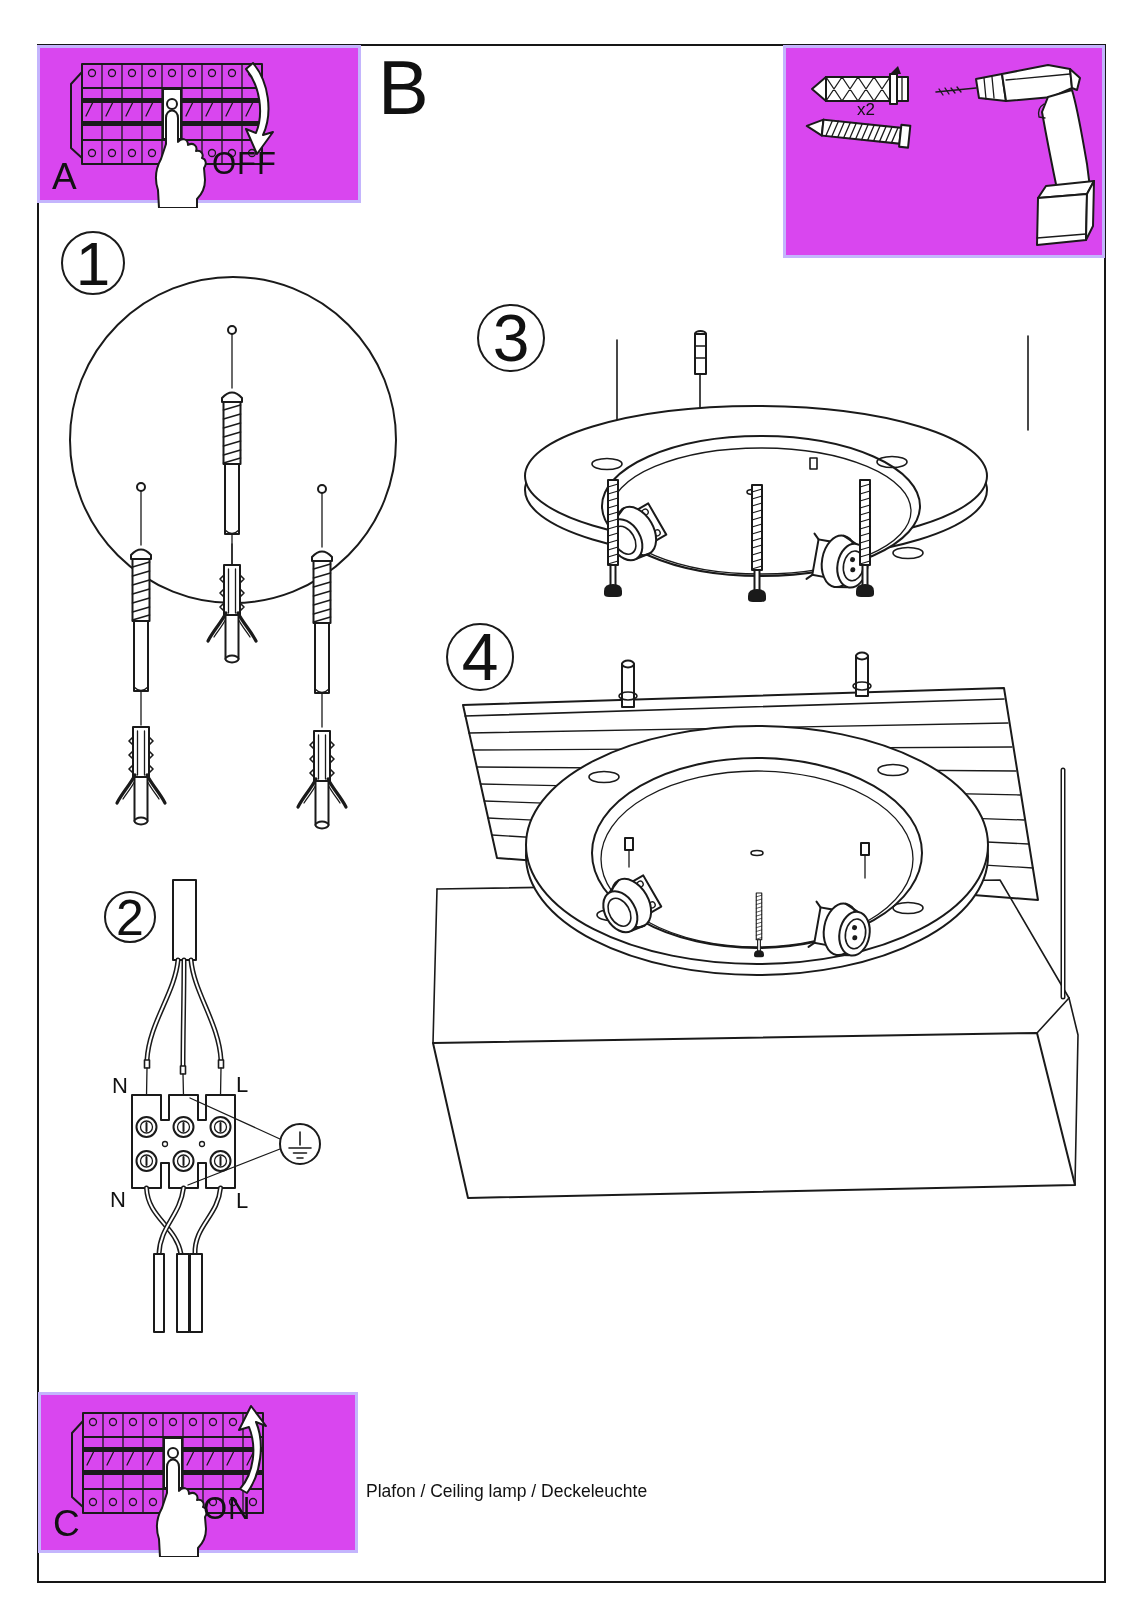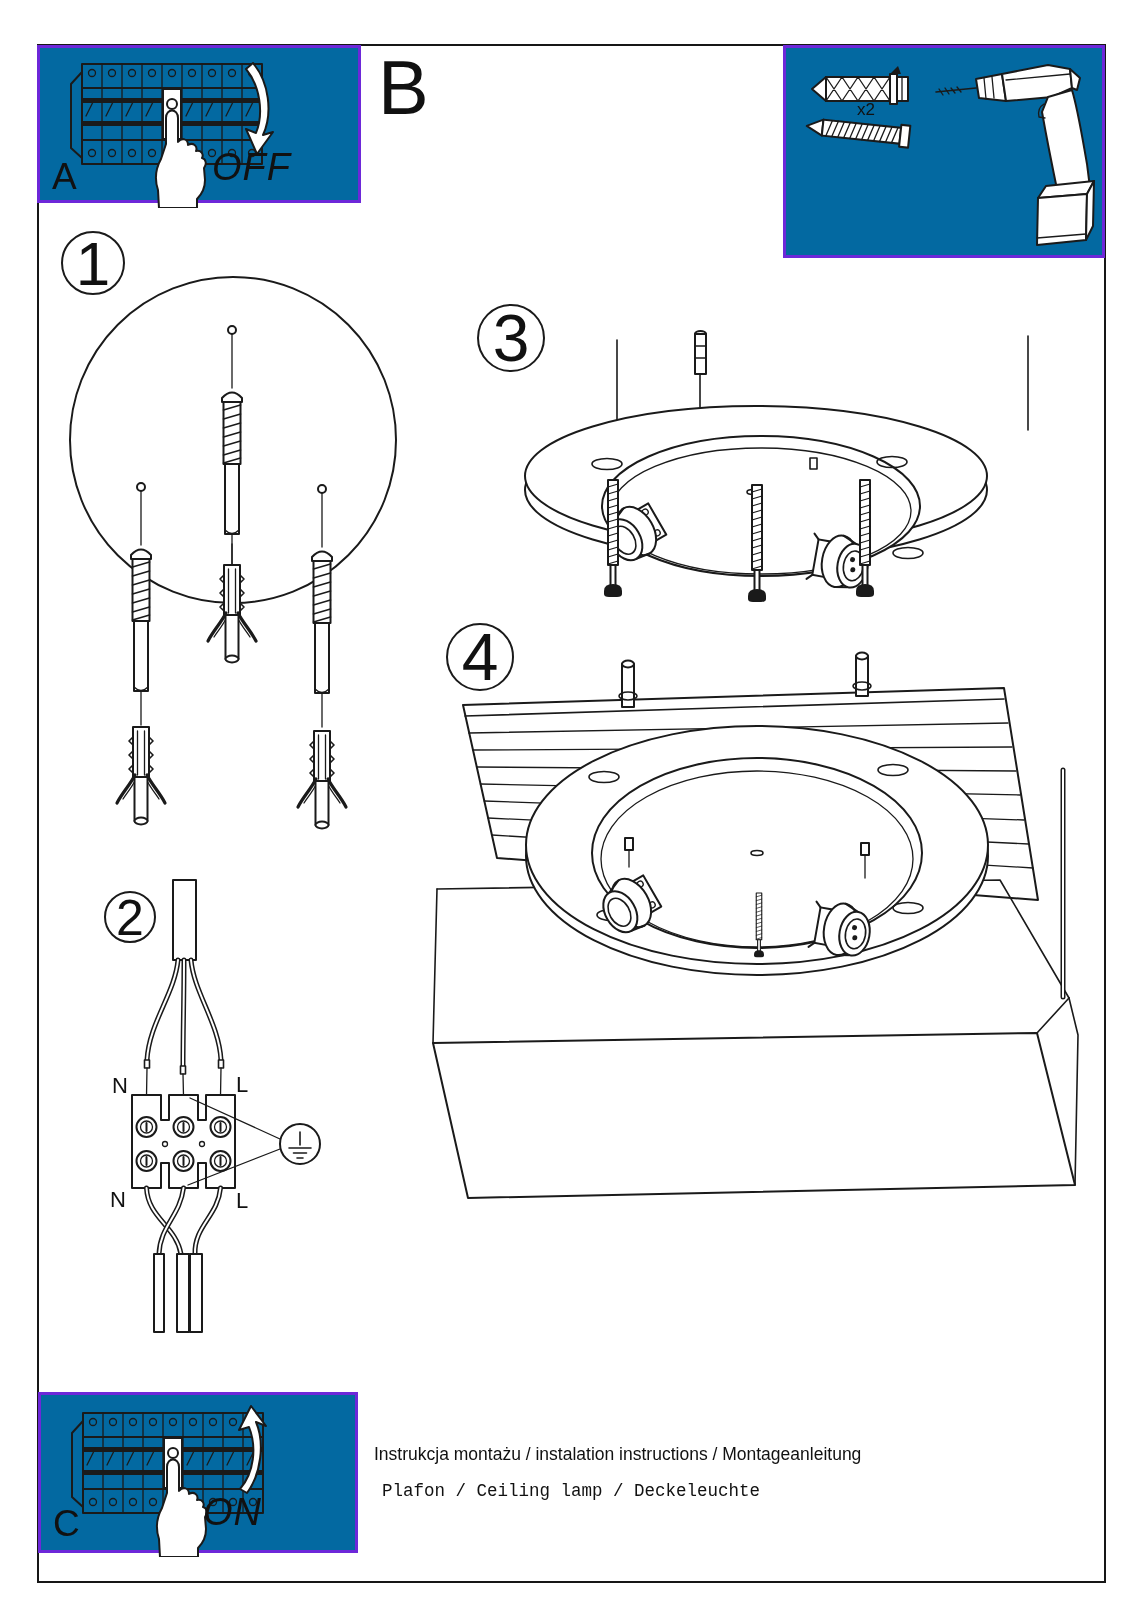--- a/index.html
+++ b/index.html
@@ -1,33 +1,33 @@
 <!DOCTYPE html>
 <html><head>
 <meta charset="utf-8">
 <style>
   html,body{margin:0;padding:0;background:#e8e8e8;}
   #sheet{position:relative;width:1130px;height:1600px;background:#ffffff;
          font-family:"Liberation Sans",sans-serif;color:#111;overflow:hidden;}
   .abs{position:absolute;}
   .frame{border:2px solid #161616;}
-  .panelbox{border:3px solid #6d28d9;background:#0369a1;}
+  .panelbox{border:3px solid #c4b5fd;background:#d946ef;}
   svg{display:block;}
   svg *{stroke:#1a1a1a;stroke-width:2;fill:none;stroke-linecap:round;stroke-linejoin:round;}
   svg .w{fill:#ffffff;}
   svg .blk{fill:#1a1a1a;stroke:none;}
   svg .stripe{fill:#1a1a1a;stroke:none;}
   svg .thin{stroke-width:1.3;}
   svg .mid{stroke-width:1.6;}
   svg .thick{stroke-width:3.2;}
   svg .wirecase{stroke-width:5;}
   svg .wirecore{stroke:#ffffff;stroke-width:2;}
   svg text{stroke:none;fill:#111;font-family:"Liberation Sans",sans-serif;}
   .biglabel{font-size:37px;color:#111;}
-  .actlabel{font-size:38px;color:#111;letter-spacing:1px;font-style:italic;}
+  .actlabel{font-size:31px;color:#111;letter-spacing:1px;}
   .titleB{font-size:76px;color:#111;}
   .footer{font-size:17.5px;color:#111;white-space:nowrap;}
 </style>
 </head>
 <body>
 
 <div id="sheet">
 
   <svg width="0" height="0" style="position:absolute" aria-hidden="true">
     <defs>
@@ -339,16 +339,15 @@
     <svg class="abs" style="left:28px;top:12px;" width="200" height="150" viewBox="0 0 200 150">
       <use href="#breaker"></use>
     </svg>
     <svg class="abs" style="left:188px;top:10px;" width="60" height="95" viewBox="0 0 60 95">
       <path class="w" d="M18,88 C32,69 36,38 27,17 L37,21 L22,1 L10,25 L20,22 C28,42 25,68 11,84 Z"></path>
     </svg>
     <div class="abs biglabel" style="left:12px;top:108px;">C</div>
     <div class="abs actlabel" style="left:162px;top:96px;">ON</div>
   </div>
 
-  <div class="abs footer" style="left:374px;top:1444px;">Instrukcja montażu / instalation instructions / Montageanleitung</div>
-  <div class="abs footer" style="left:382px;top:1481px;font-family:Liberation Mono, monospace;">Plafon / Ceiling lamp / Deckeleuchte</div>
+  <div class="abs footer" style="left:366px;top:1481px;">Plafon / Ceiling lamp / Deckeleuchte</div>
 
 </div>
 
 </body></html>

